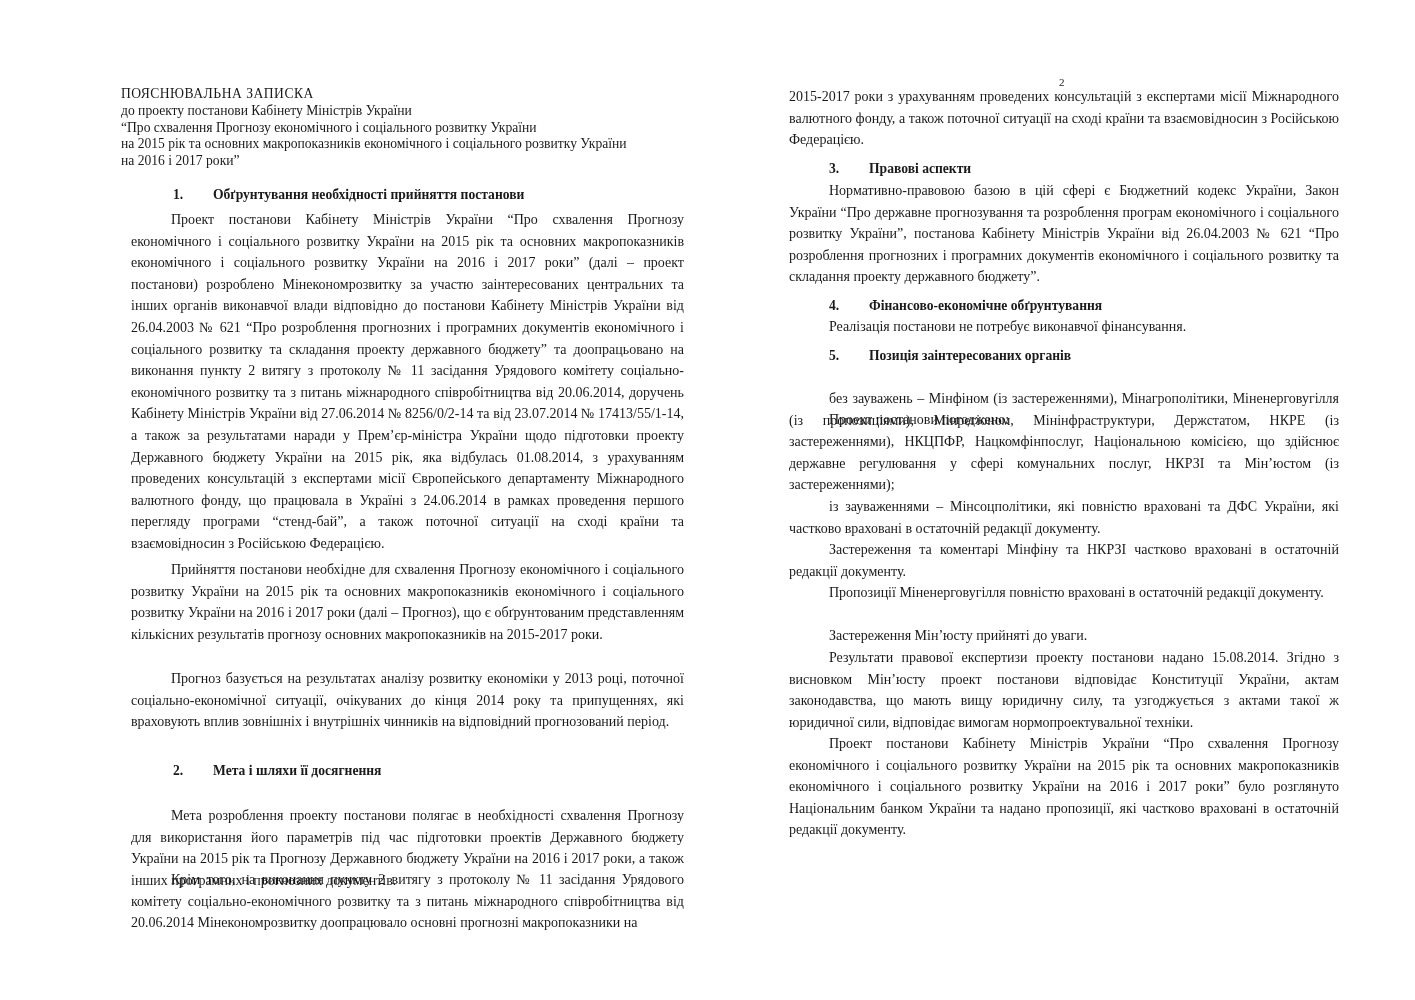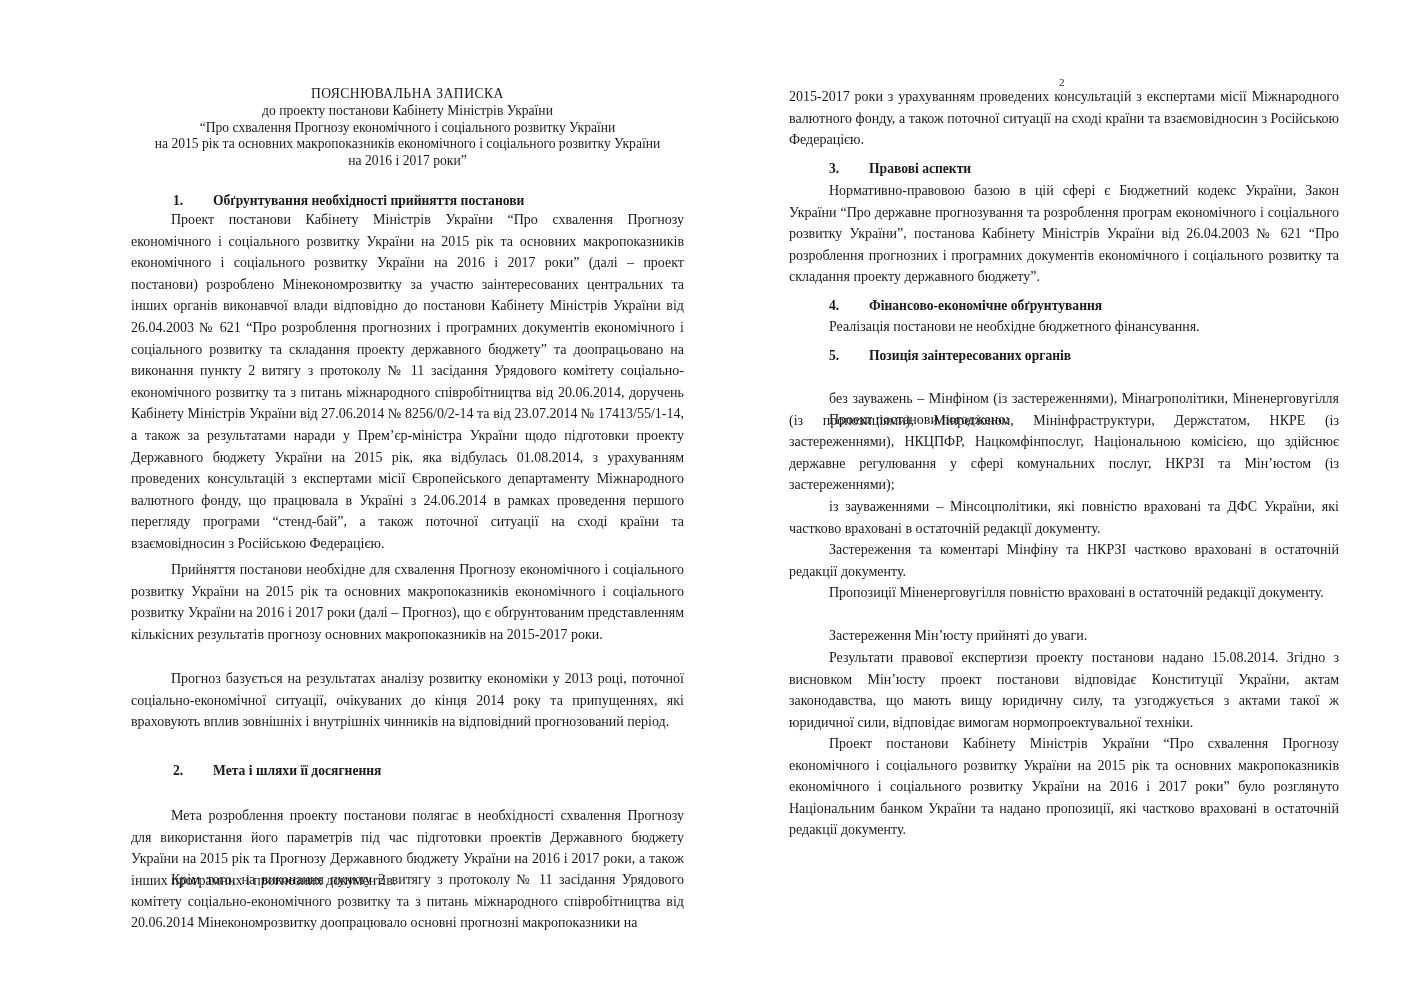--- a/index.html
+++ b/index.html
@@ -1,42 +1,42 @@
 <!DOCTYPE html>
 <html><head>
 <meta charset="utf-8">
 <style>
   html, body { margin: 0; padding: 0; background: #ffffff; }
   body { width: 1415px; height: 1000px; position: relative; overflow: hidden;
          font-family: "Liberation Serif", "DejaVu Serif", serif; color: #1a1a1a; }
   .page { position: absolute; top: 0; }
   #page-left { left: 131px; width: 553px; }
   #page-right { left: 789px; width: 550px; }
-  .title-block { text-align: center; font-size: 13.6px; line-height: 16.8px; }
+  .title-block { font-size: 13.6px; line-height: 16.8px; }
   #page-left .title-block { position: absolute; top: 86px; left: -10px; width: 573px; }
   .title-block .t1 { letter-spacing: 0.5px; }
   .heading { position: absolute; font-weight: bold; font-size: 13.6px; line-height: 18px; white-space: nowrap; }
   .heading .num { display: inline-block; width: 40px; }
   .para { position: absolute; font-size: 14px; line-height: 21.6px; text-align: justify; text-align-last: left; }
   .para.indent { text-indent: 40px; }
   .page-num { position: absolute; font-size: 11px; }
 </style>
 </head>
 <body>
 
 <div class="page" id="page-left">
   <div class="title-block">
     <div class="t1">ПОЯСНЮВАЛЬНА  ЗАПИСКА</div>
     <div>до проекту постанови Кабінету Міністрів України</div>
     <div>“Про схвалення Прогнозу економічного і соціального  розвитку України</div>
     <div>на 2015 рік та основних макропоказників економічного і соціального розвитку України</div>
     <div>на 2016 і 2017 роки”</div>
   </div>
 
-  <div class="heading" style="top:186px; left:42px;margin-top:6px;">
+  <div class="heading" style="top:186px; left:42px;">
     <span class="num">1.</span><span>Обґрунтування необхідності прийняття постанови</span>
   </div>
   <div class="para indent" style="top:209px; left:0; width:553px;">Проект постанови Кабінету Міністрів України “Про схвалення Прогнозу економічного і соціального розвитку України на 2015 рік та основних макропоказників економічного і соціального розвитку України на 2016 і 2017 роки” (далі – проект постанови) розроблено Мінекономрозвитку за участю заінтересованих центральних та інших органів виконавчої влади відповідно до постанови Кабінету Міністрів України від 26.04.2003 № 621 “Про розроблення прогнозних і програмних документів економічного і соціального розвитку та складання проекту державного бюджету” та доопрацьовано на виконання пункту 2 витягу з протоколу № 11 засідання Урядового комітету соціально-економічного розвитку та з питань міжнародного співробітництва від 20.06.2014, доручень Кабінету Міністрів України від 27.06.2014 № 8256/0/2-14 та від 23.07.2014 № 17413/55/1-14, а також за результатами наради у Прем’єр-міністра України щодо підготовки проекту Державного бюджету України на 2015 рік, яка відбулась 01.08.2014, з урахуванням проведених консультацій з експертами місії Європейського департаменту Міжнародного валютного фонду, що працювала в Україні з 24.06.2014 в рамках проведення першого перегляду програми “стенд-бай”, а також поточної ситуації на сході країни та взаємовідносин з Російською Федерацією.</div>
   <div class="para indent" style="top:559px; left:0; width:553px;">Прийняття постанови необхідне для схвалення Прогнозу економічного і соціального розвитку України на 2015 рік та основних макропоказників економічного і соціального розвитку України на 2016 і 2017 роки (далі – Прогноз), що є обґрунтованим представленням кількісних результатів прогнозу основних макропоказників на 2015-2017 роки.</div>
   <div class="para indent" style="top:668px; left:0; width:553px;">Прогноз базується на результатах аналізу розвитку економіки у 2013 році, поточної соціально-економічної ситуації, очікуваних до кінця 2014 року та припущеннях, які враховують вплив зовнішніх і внутрішніх чинників на відповідний прогнозований період.</div>
 
   <div class="heading" style="top:762px; left:42px;">
     <span class="num">2.</span><span>Мета і шляхи її досягнення</span>
   </div>
   <div class="para indent" style="top:805px; left:0; width:553px;">Мета розроблення проекту постанови полягає в необхідності схвалення Прогнозу для використання його параметрів під час підготовки проектів Державного бюджету України на 2015 рік та Прогнозу Державного бюджету України на 2016 і 2017 роки, а також інших програмних і прогнозних документів.</div>
@@ -48,21 +48,21 @@
   <div class="para" style="top:86px; left:0; width:550px;">2015-2017 роки з урахуванням проведених консультацій з експертами місії Міжнародного валютного фонду, а також поточної ситуації на сході країни та взаємовідносин з Російською Федерацією.</div>
 
   <div class="heading" style="top:160px; left:40px;">
     <span class="num">3.</span><span>Правові аспекти</span>
   </div>
   <div class="para indent" style="top:180px; left:0; width:550px;">Нормативно-правовою базою в цій сфері є Бюджетний кодекс України, Закон України “Про державне прогнозування та розроблення програм економічного і соціального розвитку України”, постанова Кабінету Міністрів України від 26.04.2003 № 621 “Про розроблення прогнозних і програмних документів економічного і соціального розвитку та складання проекту державного бюджету”.</div>
 
   <div class="heading" style="top:297px; left:40px;">
     <span class="num">4.</span><span>Фінансово-економічне обґрунтування</span>
   </div>
-  <div class="para" style="top:316px; left:40px; width:510px;">Реалізація постанови не необхідне бюджетного фінансування.</div>
+  <div class="para" style="top:316px; left:40px; width:510px;">Реалізація постанови не потребує виконавчої фінансування.</div>
 
   <div class="heading" style="top:347px; left:40px;">
     <span class="num">5.</span><span>Позиція заінтересованих органів</span>
   </div>
   <div class="para" style="top:366px; left:40px; width:510px;margin-top:43px;">Проект постанови погоджено:</div>
   <div class="para indent" style="top:388px; left:0; width:550px;">без зауважень – Мінфіном (із застереженнями), Мінагрополітики, Міненерговугілля (із пропозиціями), Мінрегіоном, Мінінфраструктури, Держстатом, НКРЕ (із застереженнями), НКЦПФР, Нацкомфінпослуг, Національною комісією, що здійснює державне регулювання у сфері комунальних послуг, НКРЗІ та Мін’юстом (із застереженнями);</div>
   <div class="para indent" style="top:496px; left:0; width:550px;">із зауваженнями – Мінсоцполітики, які повністю враховані та ДФС України, які частково враховані в остаточній редакції документу.</div>
   <div class="para indent" style="top:539px; left:0; width:550px;">Застереження та коментарі Мінфіну та НКРЗІ частково враховані в остаточній редакції документу.</div>
   <div class="para indent" style="top:582px; left:0; width:550px;">Пропозиції Міненерговугілля повністю враховані в остаточній редакції документу.</div>
   <div class="para indent" style="top:625px; left:0; width:550px;">Застереження Мін’юсту прийняті до уваги.</div>

